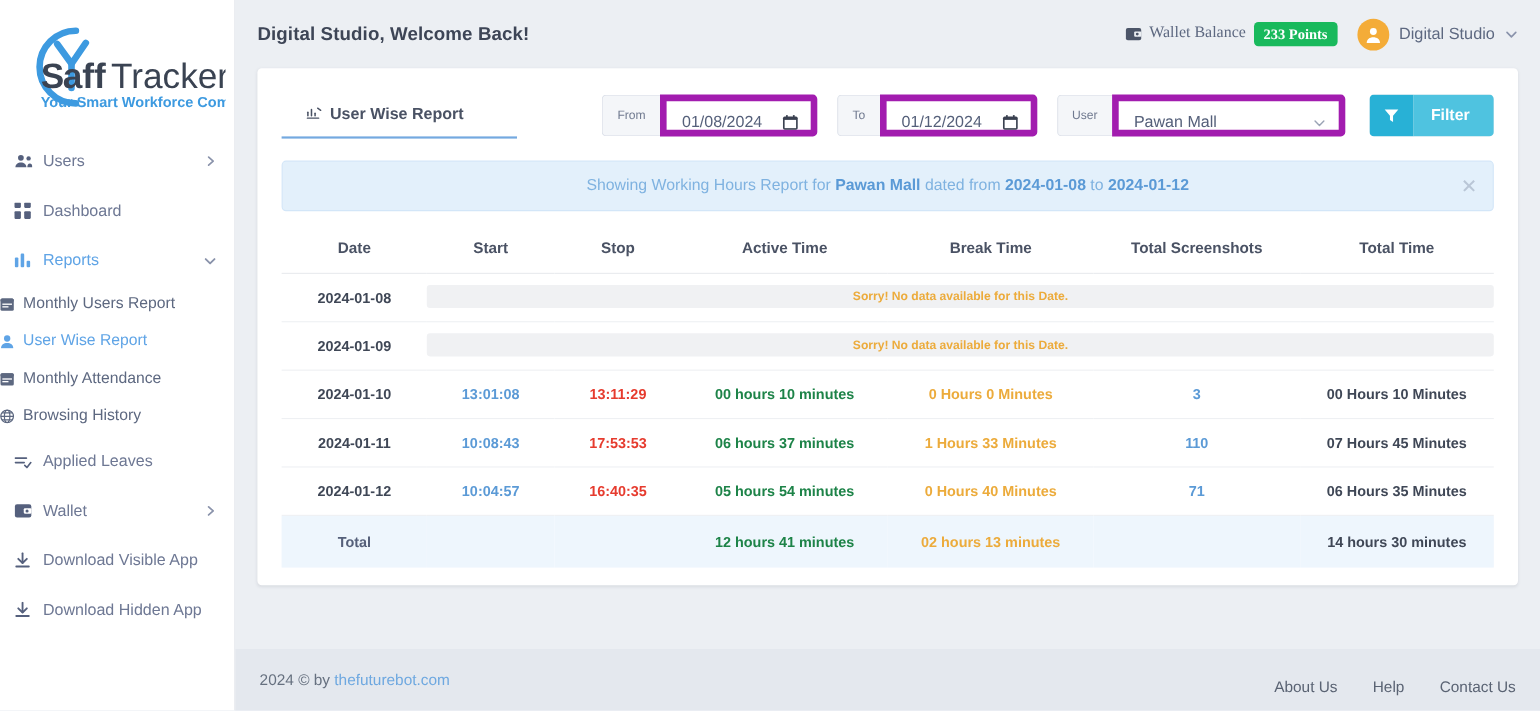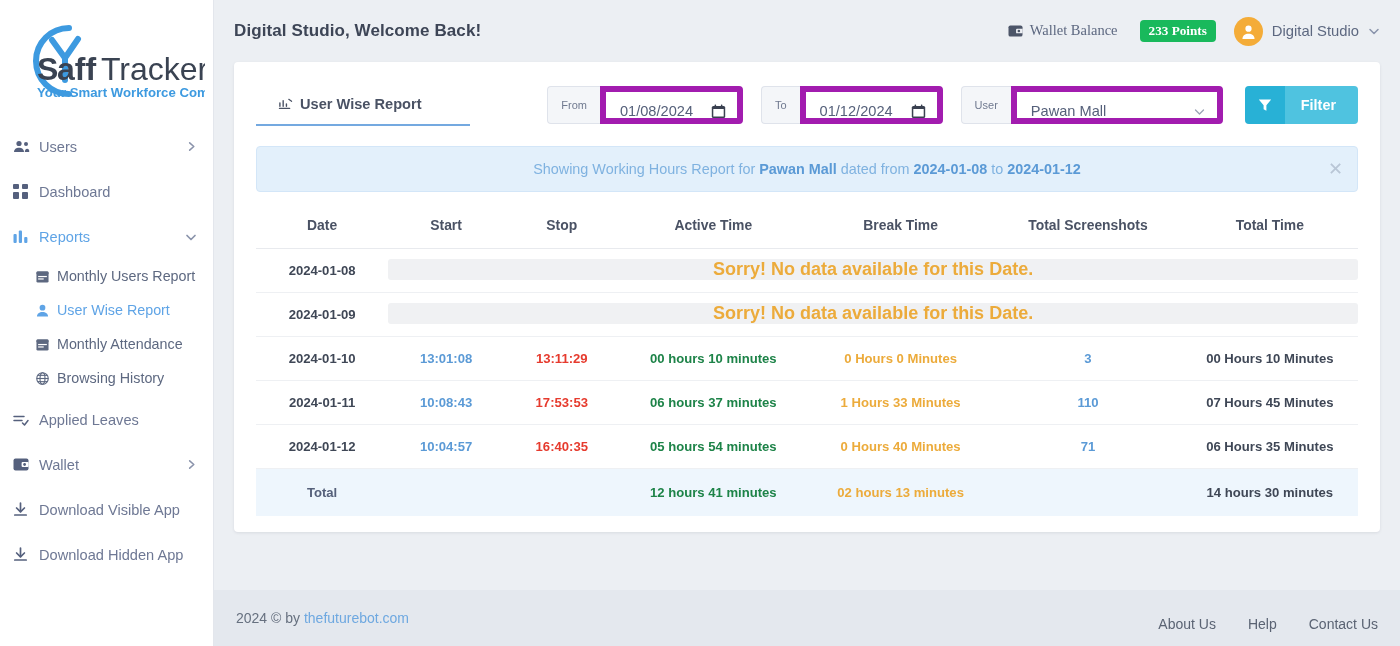--- a/index.html
+++ b/index.html
@@ -34,41 +34,41 @@
   .nav-item .nic { width: 26px; flex: 0 0 26px; display: flex; align-items: center; color: #55607d; }
   .nav-item.active { color: #5fa4e6; }
   .nav-item.active .nic { color: #5fa4e6; }
   .nav-label { flex: 1 1 auto; white-space: nowrap; }
   .caret { color: #8a93ab; font-size: 12px; line-height: 1; }
   .caret svg { display: block; }
 
   .subnav { padding: 0 0 2px 0; }
   .sub-item {
     display: flex; align-items: center; justify-content: flex-start;
-    height: 34px; padding-left: 36px; font-size: 14.3px;
+    height: 34px; font-size: 14.3px;
     color: #5d6880; cursor: pointer; white-space: nowrap;
   }
   .sub-item .sic { width: 21px; flex: 0 0 21px; display: flex; align-items: center; color: #5d6880; }
   .sub-item.active, .sub-item.active .sic { color: #5fa4e6; }
 
   
   .main { flex: 1 1 auto; height: 646px; display: flex; flex-direction: column; background: #eceff3; }
 
   .topbar {
     height: 62px; flex: 0 0 62px;
     display: flex; align-items: center; justify-content: space-between;
     padding: 0 20px 0 20px;
   }
   .welcome { font-size: 17px; font-weight: bold; color: #3d4556; letter-spacing: .1px; }
   .top-right { display: flex; align-items: center; gap: 18px; }
   .wallet { display: flex; align-items: center; gap: 7px; font-size: 14.5px; color: #5d6880; font-family: Liberation Serif, serif; }
   .wallet .wic { display: flex; align-items: center; color: #4c5568; }
   .points-badge {
     background: #19b95c; color: #fff; font-size: 13.2px; font-weight: bold;
-    border-radius: 4px; padding: 4px 9px 5px 9px; line-height: 1; margin-left: 15px;
+    border-radius: 4px; padding: 4px 9px 5px 9px; line-height: 1;
   }
   .user-box { display: flex; align-items: center; gap: 9px; cursor: pointer; }
   .avatar {
     width: 29px; height: 29px; border-radius: 50%;
     background: #f4ac38; display: flex; align-items: center; justify-content: center;
   }
   .user-name { font-size: 14.8px; color: #5d6880; }
   .user-caret { color: #8a93ab; display: flex; align-items: center; }
 
   
@@ -156,21 +156,21 @@
   .c-dark  { color: #3f4756; }
   .c-blue  { color: #5b9ad6; }
   .c-red   { color: #e63b2e; }
   .c-green { color: #1d8348; }
   .c-orange{ color: #ecab3b; }
 
   .nodata-cell { padding: 10px 0 12px 0 !important; }
   .nodata-bar {
     background: #f0f1f3; border-radius: 3px; height: 21px;
     display: flex; align-items: center; justify-content: center;
-    color: #ecab3b; font-size: 18px; font-weight: bold;
+    color: #ecab3b; font-size: 11px; font-weight: bold;
   }
   tr.total-row td { background: #eef6fd; border-bottom: none; padding: 16px 4px; }
   tr.total-row td.lbl { color: #55607a; }
 
   
   .footer {
     height: 56px; flex: 0 0 56px; background: #e4e8ee;
     display: flex; align-items: center; justify-content: space-between;
     padding: 0 22px; margin-top: 34px;
   }

